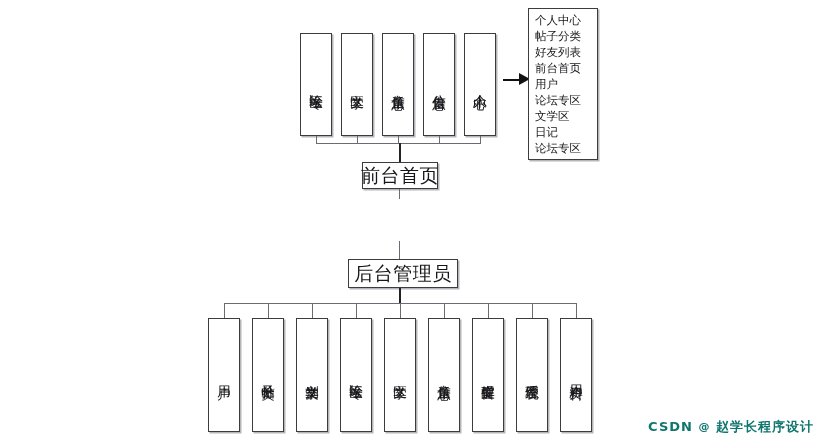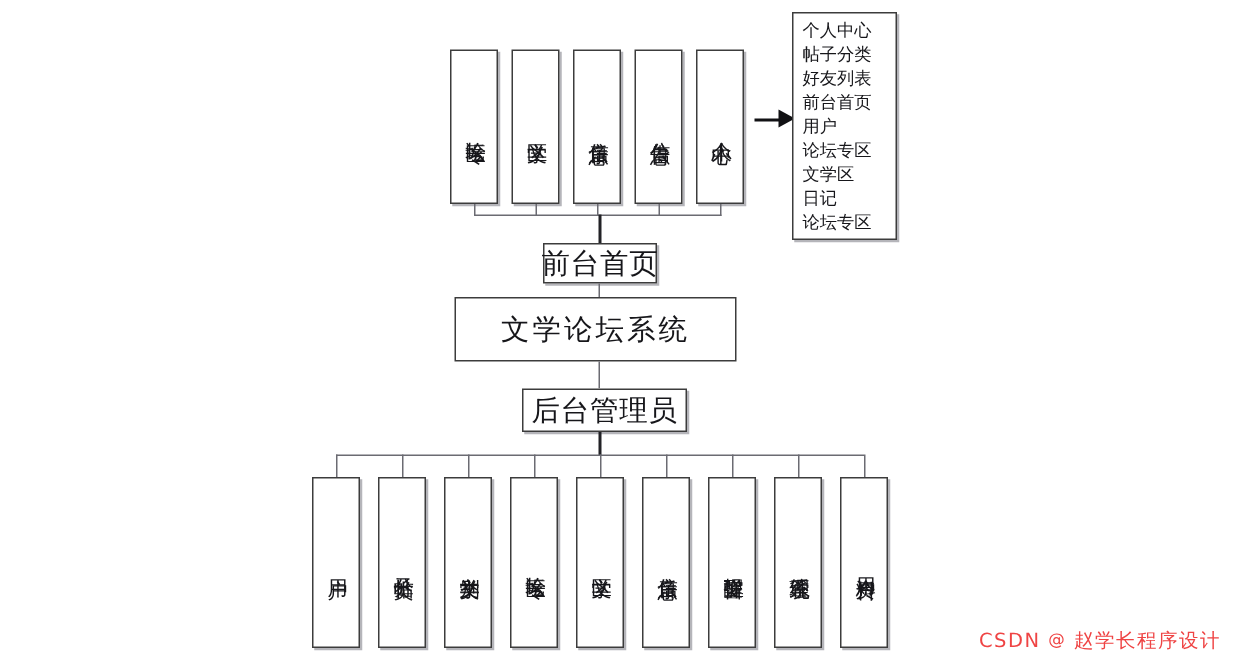--- a/index.html
+++ b/index.html
@@ -109,24 +109,25 @@
     border-bottom: 6.5px solid transparent;
     border-left: 11px solid #111114;
   }
 
   
   #watermark {
     position: absolute;
     right: 12px;
     bottom: 6px;
     font-size: 13px;
-    color: #ef4444;
+    color: #0f766e;
     letter-spacing: 1px;
     white-space: nowrap;
     user-select: none;
+    font-weight: bold;
   }
   #watermark .wm-mark { font-size: 11px; vertical-align: 1px; }
 </style>
 </head>
 <body>
 
 <div id="canvas">
 
   <div class="box vbox" id="fm-0" style="left:300px; top:33px; width:32px; height:103px;">
     <span class="vtext">论坛专区</span>
@@ -166,23 +167,20 @@
   <div class="line v" style="left:480px; top:136px; height:8px;"></div>
   <div class="line h" style="left:316px; top:143px; width:165px;"></div>
   <div class="line thick v" style="left:399px; top:143px; height:20px;"></div>
 
   <div class="box hbox" id="frontend-box" style="left:362px; top:162px; width:76px; height:27px;">
     <span class="htext">前台首页</span>
   </div>
 
   <div class="line v" style="left:399px; top:189px; height:10px;"></div>
 
-  <div class="box hbox" id="system-box" style="left:303px; top:198px; width:188px; height:43px; box-shadow:none;">
-    <span class="htext">文学论坛系统</span>
-  </div>
 
   <div class="line v" style="left:399px; top:241px; height:18px;"></div>
 
   <div class="box hbox" id="admin-box" style="left:348px; top:259px; width:110px; height:29px;text-align:center;">
     <span class="htext">后台管理员</span>
   </div>
 
   <div class="line thick v" style="left:399px; top:288px; height:16px;"></div>
   <div class="line h" style="left:224px; top:303px; width:352px;"></div>
 

